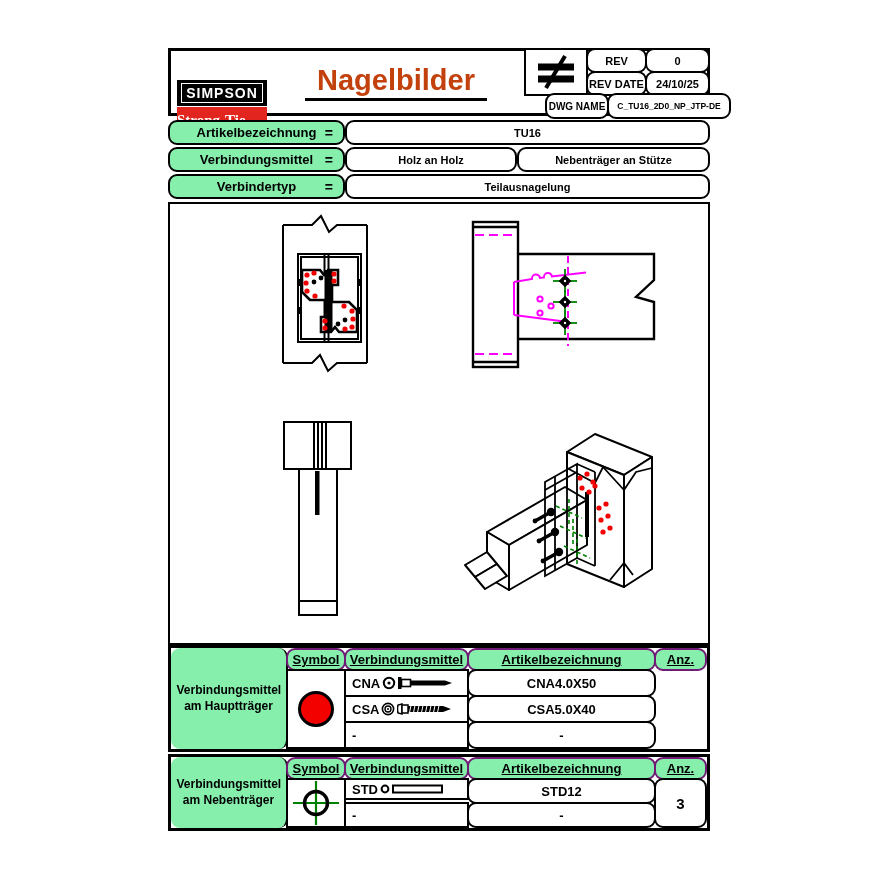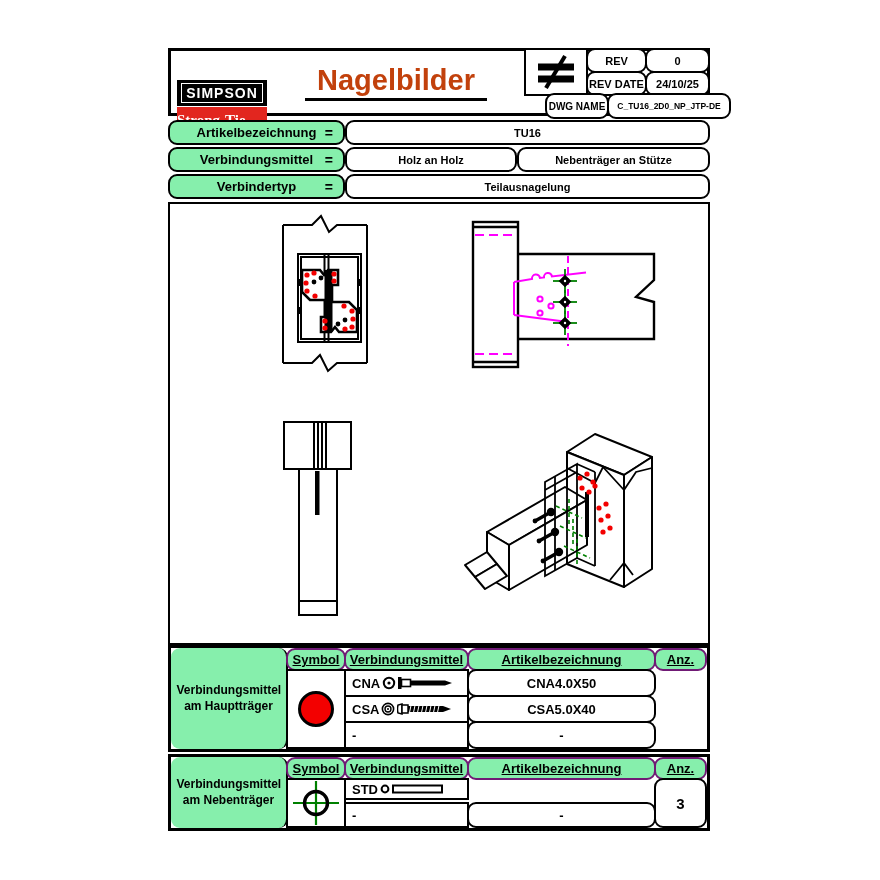--- a/index.html
+++ b/index.html
@@ -355,20 +355,21 @@
 
     <div class="ft-cell code-cell" style="left:173px;top:21px;width:125px;height:22px">
       <span>STD</span>
       <svg width="10" height="12" viewBox="0 0 10 12">
         <circle cx="5" cy="6" r="3.4" fill="none" stroke="#000" stroke-width="2"></circle>
       </svg>
       <svg width="52" height="12" viewBox="0 0 52 12">
         <rect x="1" y="2.5" width="49" height="7" fill="#fff" stroke="#000" stroke-width="2"></rect>
       </svg>
     </div>
+    <div class="ft-cell art-cell ctr bold" style="left:296px;top:21px;width:189px;height:26px">STD12</div>
 
     <div class="ft-cell code-cell" style="left:173px;top:45px;width:125px;height:26px">
       <span>-</span>
     </div>
     <div class="ft-cell art-cell ctr bold" style="left:296px;top:45px;width:189px;height:26px">-</div>
 
     <div class="ft-cell qty-cell ctr bold" style="left:483px;top:21px;width:53px;height:50px">3</div>
   </div>
 
 </div>

